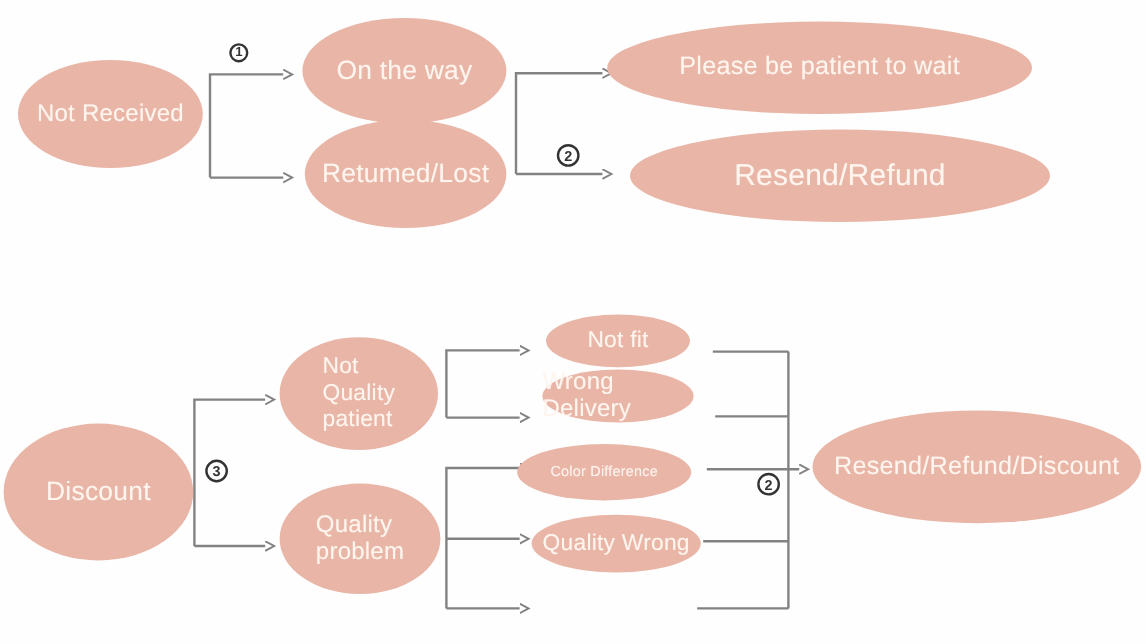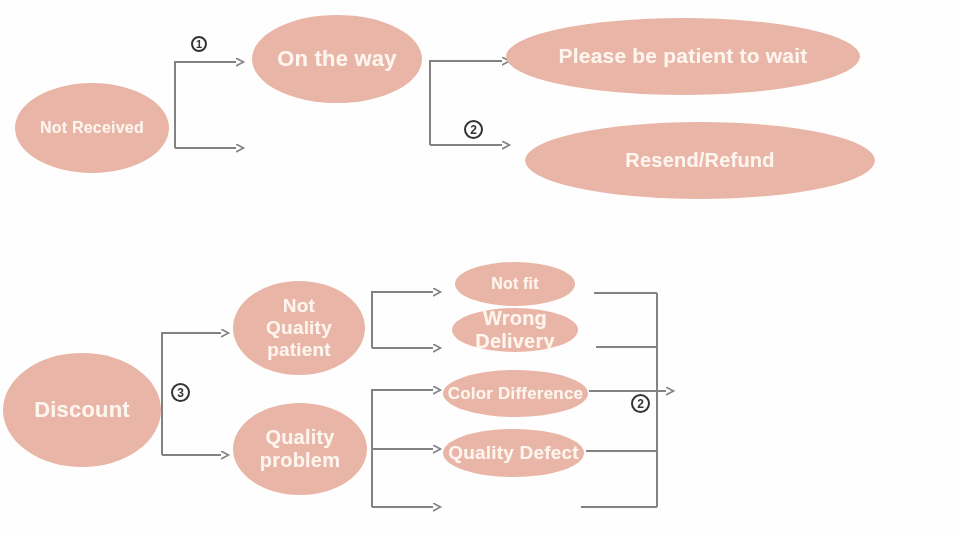--- a/index.html
+++ b/index.html
@@ -33,25 +33,25 @@
   .arrowhead-path {
     stroke: var(--line);
     stroke-width: 1.6;
     fill: none;
   }
   .node {
     position: absolute;
     background: var(--node-fill);
     border-radius: 50%;
     color: var(--node-text);
-    font-weight: 700;
+    font-weight: 400;
     display: flex;
     align-items: center;
     justify-content: center;
-    text-align: center;
+    text-align: left;
     white-space: pre-line;
     line-height: 1.15;
     letter-spacing: 0.2px;
     text-shadow: 0 0 1px rgba(255,255,255,0.35);
   }
   .badge {
     position: absolute;
     border: 2px solid var(--badge);
     border-radius: 50%;
     color: var(--badge);
@@ -92,34 +92,36 @@
     <path class="connector" d="M372,507 L433,507" marker-end="url(#arr)"></path>
 
     <path class="connector" d="M657,293 L657,507"></path>
     <path class="connector" d="M594,293 L657,293"></path>
     <path class="connector" d="M596,347 L657,347"></path>
     <path class="connector" d="M589,391 L666,391" marker-end="url(#arr)"></path>
     <path class="connector" d="M586,451 L657,451"></path>
     <path class="connector" d="M581,507 L657,507"></path>
   </svg>
 
-  <div class="node" style="left:15px;top:83px;width:154px;height:90px;font-size:16px">Not Received</div>
+  <div class="node" style="left:15px;top:50px;width:154px;height:90px;font-size:20px">Not Received</div>
   <div class="node" style="left:252px;top:15px;width:170px;height:88px;font-size:22px">On the way</div>
+  <div class="node" style="left:254px;top:100px;width:168px;height:90px;font-size:22px">Retumed/Lost</div>
   <div class="node" style="left:506px;top:18px;width:354px;height:77px;font-size:21px">Please be patient to wait</div>
-  <div class="node" style="left:525px;top:122px;width:350px;height:77px;font-size:20px">Resend/Refund</div>
+  <div class="node" style="left:525px;top:108px;width:350px;height:77px;font-size:25px">Resend/Refund</div>
 
   <div class="node" style="left:3px;top:353px;width:158px;height:114px;font-size:22px">Discount</div>
   <div class="node" style="left:233px;top:281px;width:132px;height:94px;font-size:19px">Not
 Quality
 patient</div>
   <div class="node" style="left:233px;top:403px;width:134px;height:92px;font-size:20px">Quality
 problem</div>
-  <div class="node" style="left:455px;top:262px;width:120px;height:44px;font-size:16px">Not fit</div>
+  <div class="node" style="left:455px;top:262px;width:120px;height:44px;font-size:19px">Not fit</div>
   <div class="node" style="left:452px;top:308px;width:126px;height:44px;font-size:20px">Wrong Delivery</div>
-  <div class="node" style="left:443px;top:370px;width:145px;height:47px;font-size:17px">Color Difference</div>
-  <div class="node" style="left:443px;top:429px;width:141px;height:48px;font-size:19px">Quality Defect</div>
+  <div class="node" style="left:431px;top:370px;width:145px;height:47px;font-size:12px">Color Difference</div>
+  <div class="node" style="left:443px;top:429px;width:141px;height:48px;font-size:19px">Quality Wrong</div>
+  <div class="node" style="left:677px;top:342px;width:274px;height:94px;font-size:21px">Resend/Refund/Discount</div>
 
   <div class="badge" style="left:191px;top:36px;width:16px;height:16px;font-size:11px">1</div>
   <div class="badge" style="left:464px;top:120px;width:19px;height:19px;font-size:12px">2</div>
   <div class="badge" style="left:171px;top:383px;width:19px;height:19px;font-size:12px">3</div>
   <div class="badge" style="left:631px;top:394px;width:19px;height:19px;font-size:12px">2</div>
 
 </div>
 
 </body></html>

